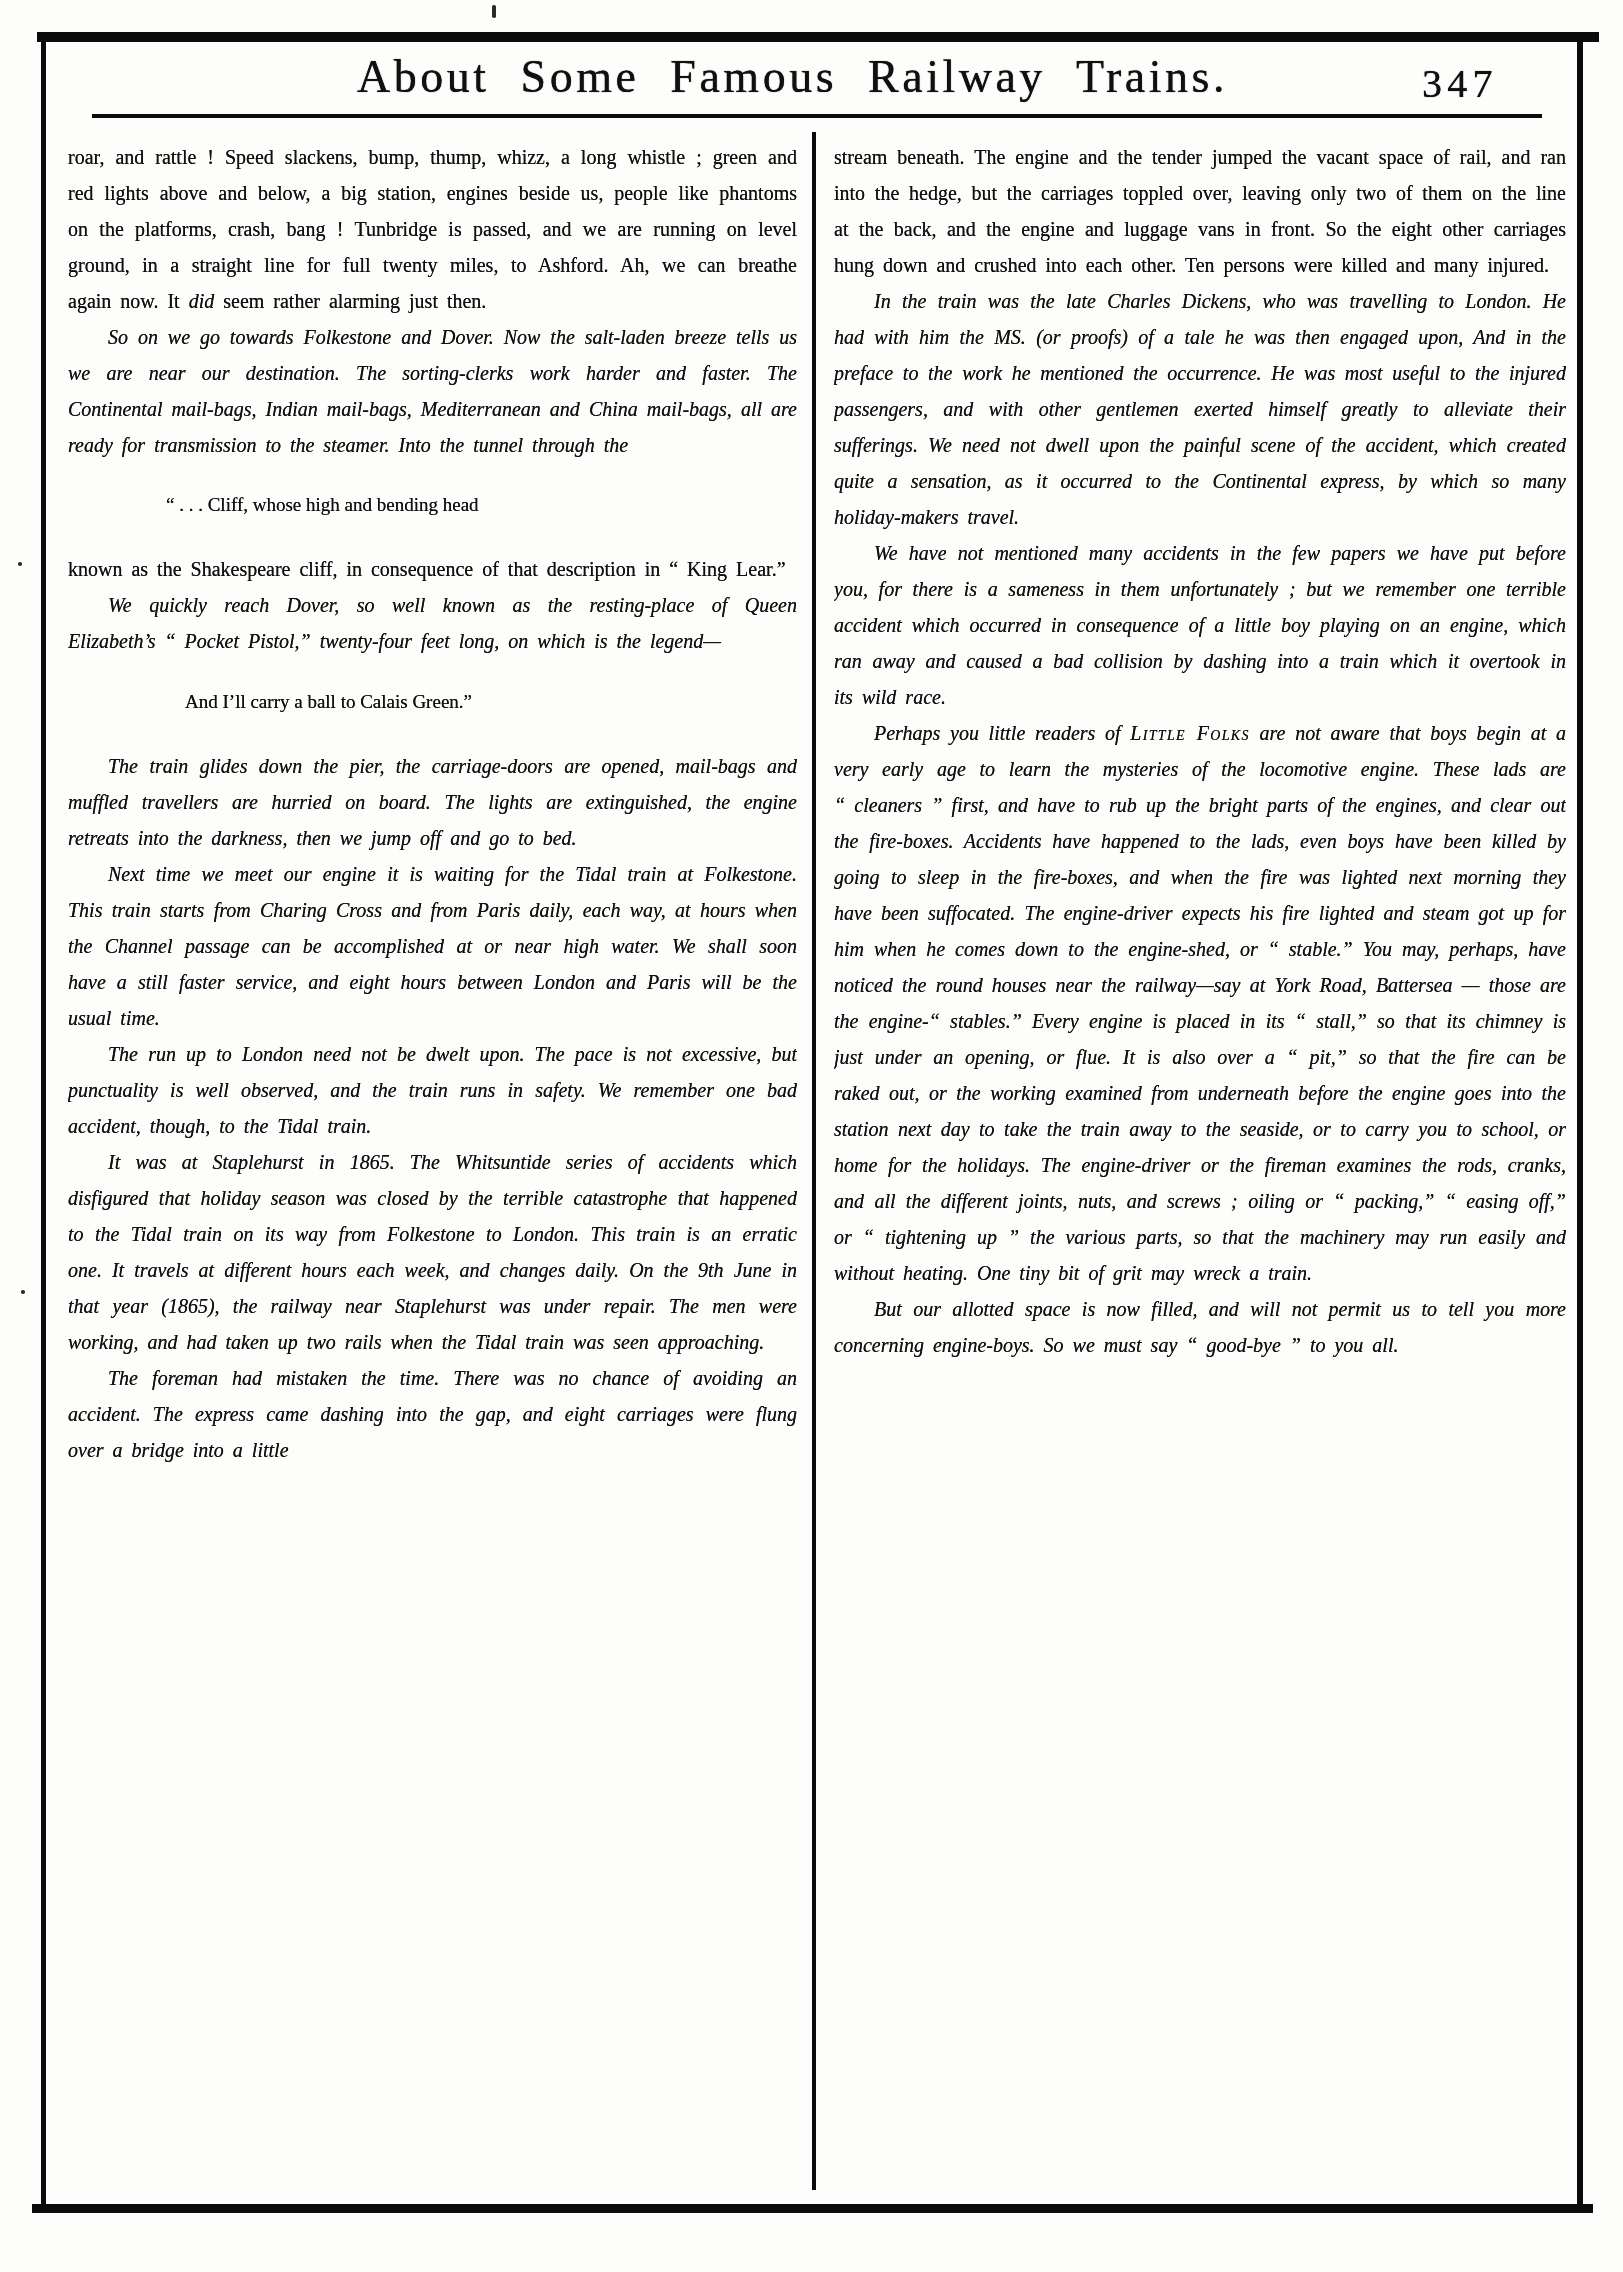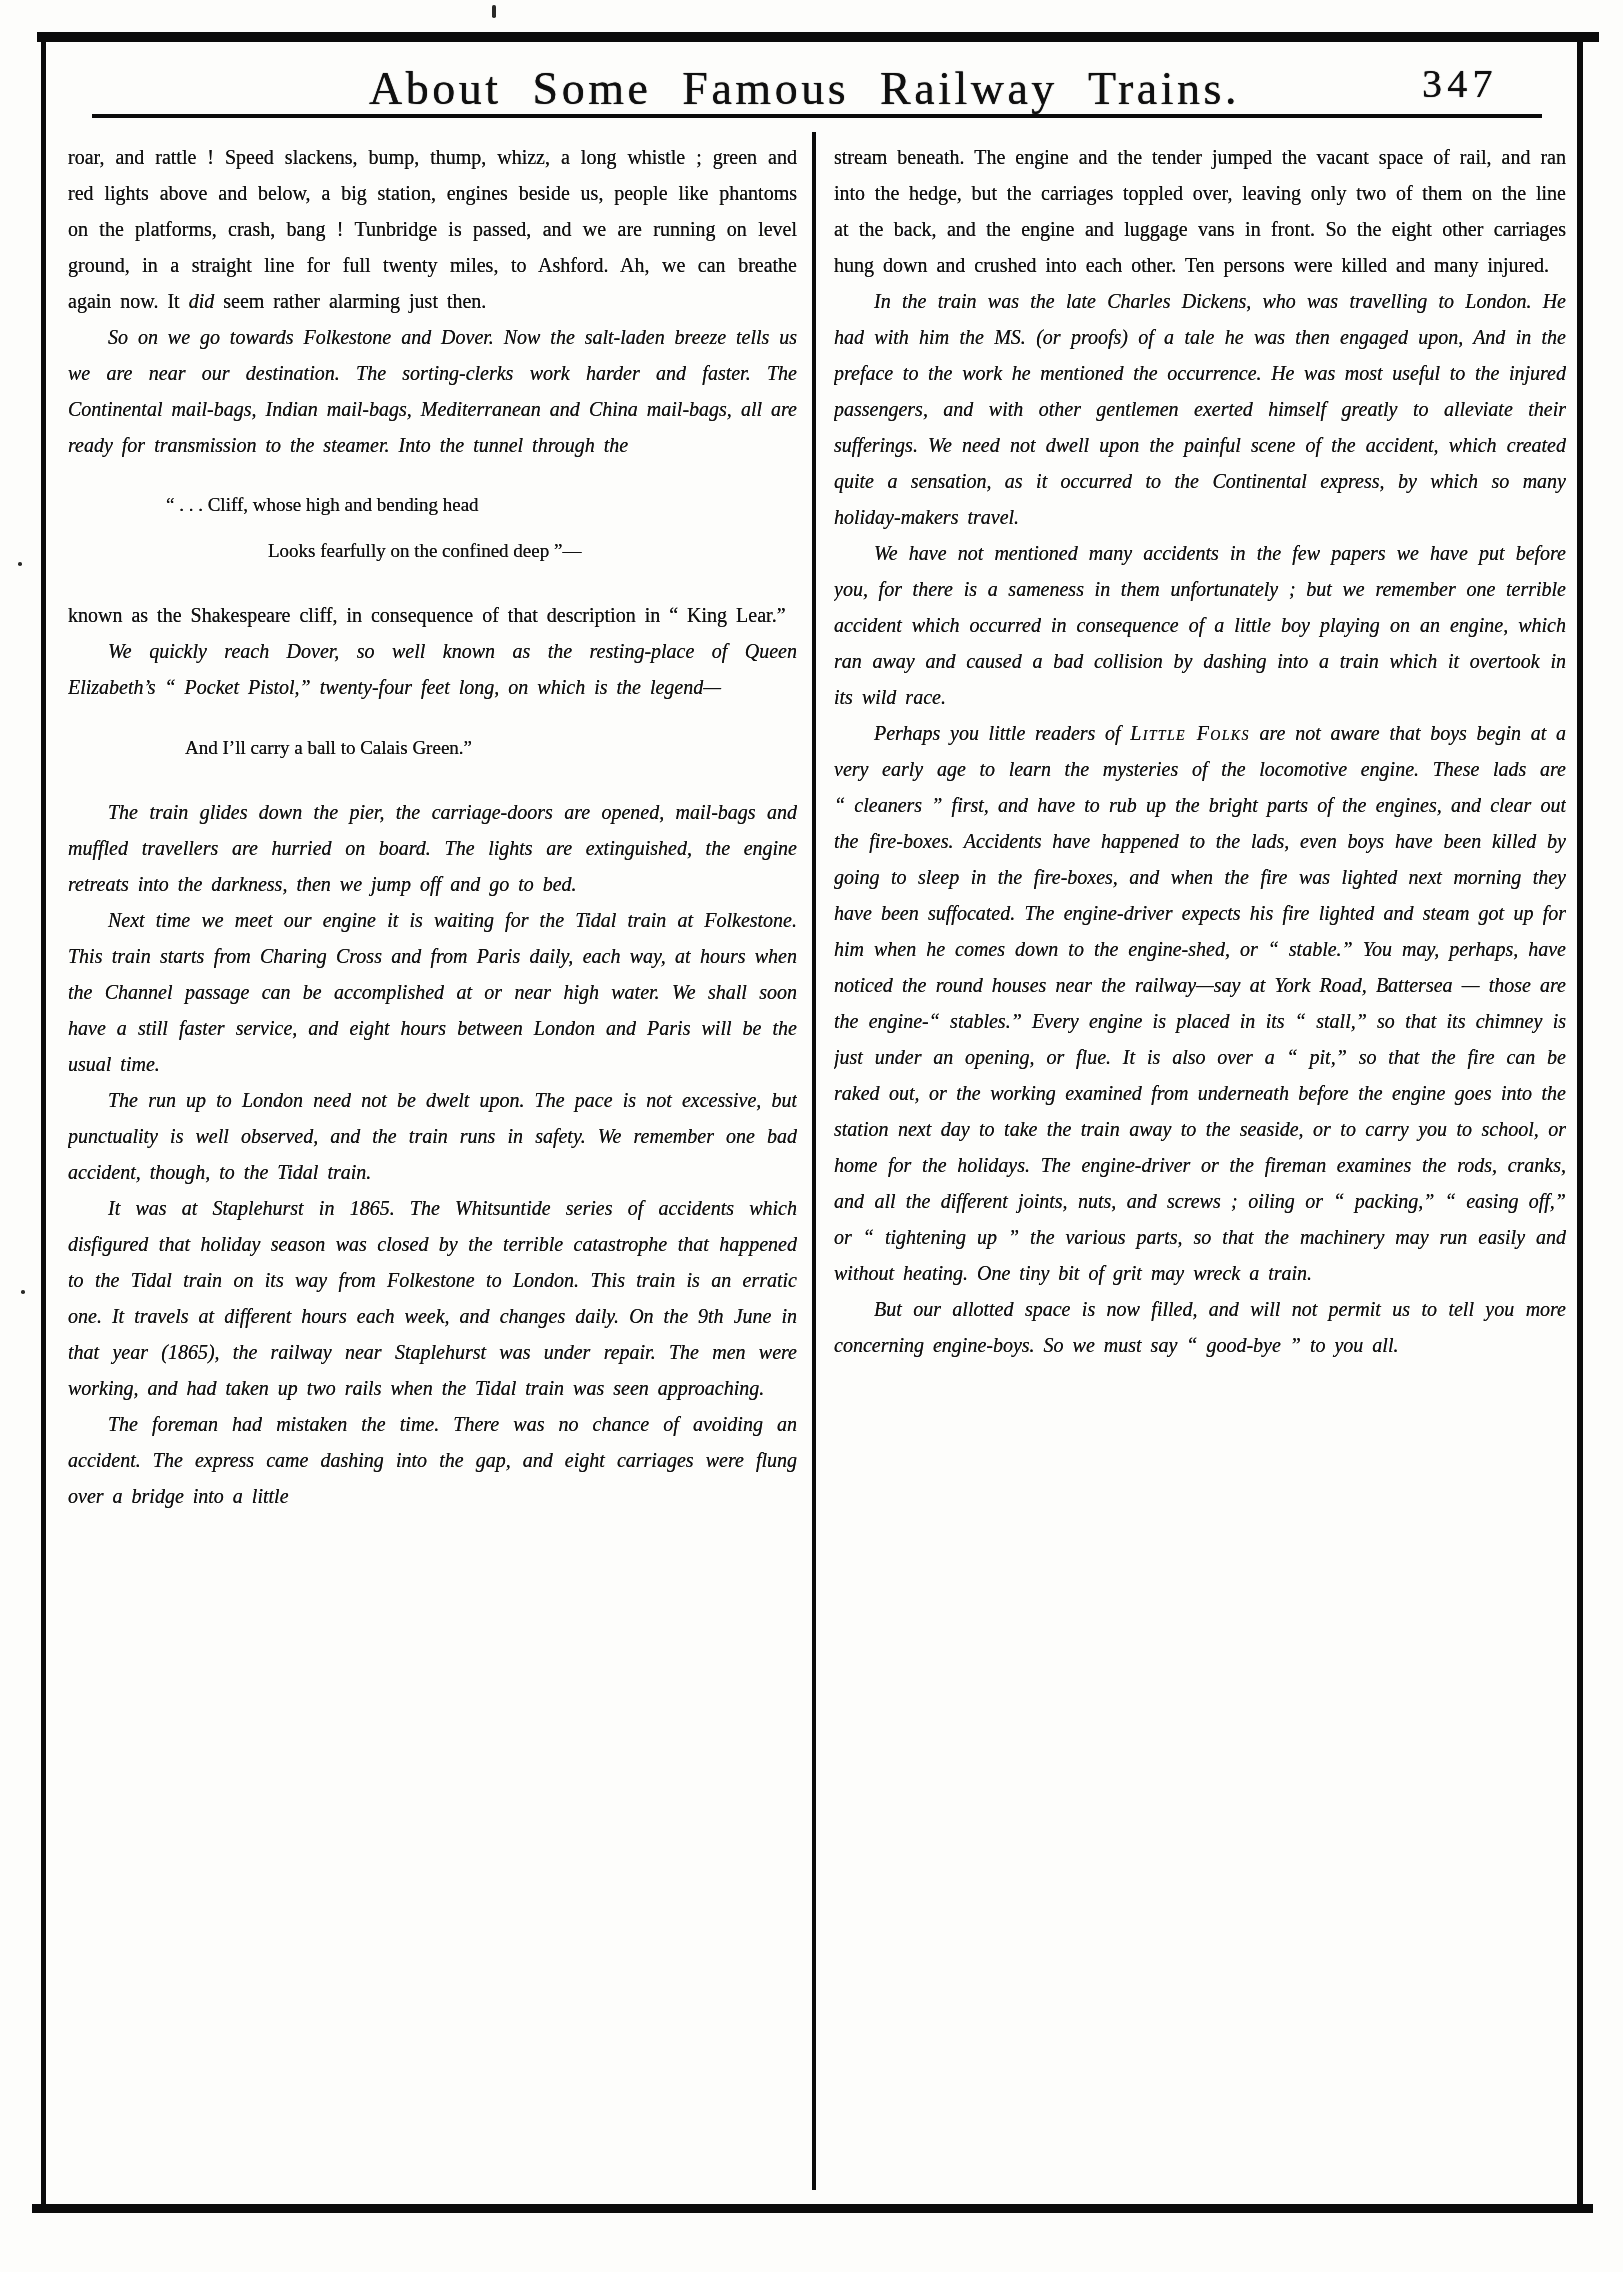--- a/index.html
+++ b/index.html
@@ -9,21 +9,21 @@
     overflow:hidden;font-family:"Liberation Serif","DejaVu Serif",serif;color:#101010;
   }
   .rule{position:absolute;background:#0b0b0b;}
   .frame-top{left:37px;top:32px;width:1562px;height:9.7px;}
   .frame-left{left:41px;top:32px;width:5.3px;height:2181px;}
   .frame-right{left:1577px;top:32px;width:6.1px;height:2181px;}
   .frame-bottom{left:32px;top:2204px;width:1561px;height:8.8px;}
   .header-rule{left:92px;top:114px;width:1450px;height:4.4px;}
   .col-divider{left:812px;top:132px;width:3.5px;height:2058px;}
   .page-title{
-    position:absolute;left:42px;top:54px;width:1501px;margin:12px;
+    position:absolute;left:42px;top:54px;width:1501px;margin:0;
     font-size:46px;font-weight:normal;text-align:center;
     letter-spacing:3.5px;word-spacing:16px;line-height:1;
     text-shadow:0 0 0.9px #000;white-space:nowrap;
   }
   .pageno{
     position:absolute;left:1422px;top:60px;font-size:40px;letter-spacing:5.3px;
     text-shadow:0 0 0.9px #000;
   }
   .col{position:absolute;top:139px;height:2063px;overflow:hidden;}
   .col-left{left:68px;width:729px;}
@@ -56,21 +56,20 @@
 
   <h1 class="page-title">About Some Famous Railway Trains.</h1>
   <div class="pageno">347</div>
   <div class="rule header-rule"></div>
 
   <div class="col col-left" id="col-left">
       <p class="para"><span>roar, and rattle&nbsp;! Speed slackens, bump, thump, whizz, a long whistle&nbsp;; green and red lights above and below, a big station, engines beside us, people like phantoms on the platforms, crash, bang&nbsp;! Tunbridge is passed, and we are running on level ground, in a straight line for full twenty miles, to Ashford.  Ah, we can breathe again now.  It </span><span class="it">did</span><span> seem rather alarming just then.</span></p>
       <p class="para indent"><span>So on we go towards Folkestone and Dover. Now the salt-laden breeze tells us we are near our destination.  The sorting-clerks work harder and faster.  The Continental mail-bags, Indian mail-bags, Mediterranean and China mail-bags, all are ready for transmission to the steamer.  Into the tunnel through the</span></p>
       <div class="verse">
         <div class="verse-line" style="margin-left: 98px;">“&nbsp;.&nbsp;.&nbsp;. Cliff, whose high and bending head</div>
-        <div class="verse-line" style="margin-left: 200px;">Looks fearfully on the confined deep&nbsp;”—</div>
       </div>
       <p class="para"><span>known as the Shakespeare cliff, in consequence of that description in “&nbsp;King Lear.”</span></p>
       <p class="para indent"><span>We quickly reach Dover, so well known as the resting-place of Queen Elizabeth’s “&nbsp;Pocket Pistol,” twenty-four feet long, on which is the legend—</span></p>
       <div class="verse">
         <div class="verse-line" style="margin-left: 117px;">And I’ll carry a ball to Calais Green.”</div>
       </div>
       <p class="para indent"><span>The train glides down the pier, the carriage-doors are opened, mail-bags and muffled travellers are hurried on board.  The lights are extinguished, the engine retreats into the darkness, then we jump off and go to bed.</span></p>
       <p class="para indent"><span>Next time we meet our engine it is waiting for the Tidal train at Folkestone.  This train starts from Charing Cross and from Paris daily, each way, at hours when the Channel passage can be accomplished at or near high water.  We shall soon have a still faster service, and eight hours between London and Paris will be the usual time.</span></p>
       <p class="para indent"><span>The run up to London need not be dwelt upon. The pace is not excessive, but punctuality is well observed, and the train runs in safety.  We remember one bad accident, though, to the Tidal train.</span></p>
       <p class="para indent"><span>It was at Staplehurst in 1865.  The Whitsuntide series of accidents which disfigured that holiday season was closed by the terrible catastrophe that happened to the Tidal train on its way from Folkestone to London.  This train is an erratic one.  It travels at different hours each week, and changes daily.  On the 9th June in that year (1865), the railway near Staplehurst was under repair.  The men were working, and had taken up two rails when the Tidal train was seen approaching.</span></p>

